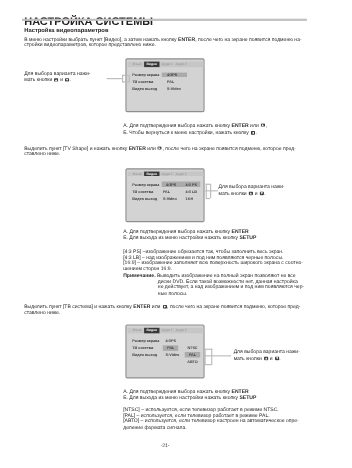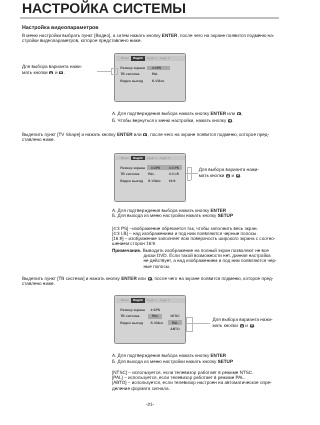--- a/index.html
+++ b/index.html
@@ -1,21 +1,21 @@
 <!DOCTYPE html>
 <html><head>
 <meta charset="utf-8">
 <style>
   html,body{margin:0;padding:0;}
   body{width:300px;height:425px;background:#ffffff;
        font-family:"Liberation Sans",sans-serif;color:#231f20;overflow:hidden;
        -webkit-font-smoothing:antialiased;text-rendering:geometricPrecision;}
   .page{position:relative;width:300px;height:425px;}
 
-  .title{position:absolute;left:22px;top:0;font-size:14px;font-weight:bold;}
+  .title{position:absolute;left:22px;top:15px;font-size:10px;font-weight:bold;}
   .rule{position:absolute;left:20px;top:17.2px;width:259px;height:1.5px;background:#c0c0c0;}
 
   .sec-head{position:absolute;font-size:5.3px;font-weight:bold;white-space:nowrap;}
   .para{position:absolute;font-size:4.6px;white-space:nowrap;line-height:4.6px;}
   .para b{font-weight:bold;}
   .pgnum{position:absolute;font-size:4.6px;}
 
   
   .kicon{display:inline-block;width:4px;height:3.6px;vertical-align:-0.6px;
          position:relative;margin:0 .4px;}

